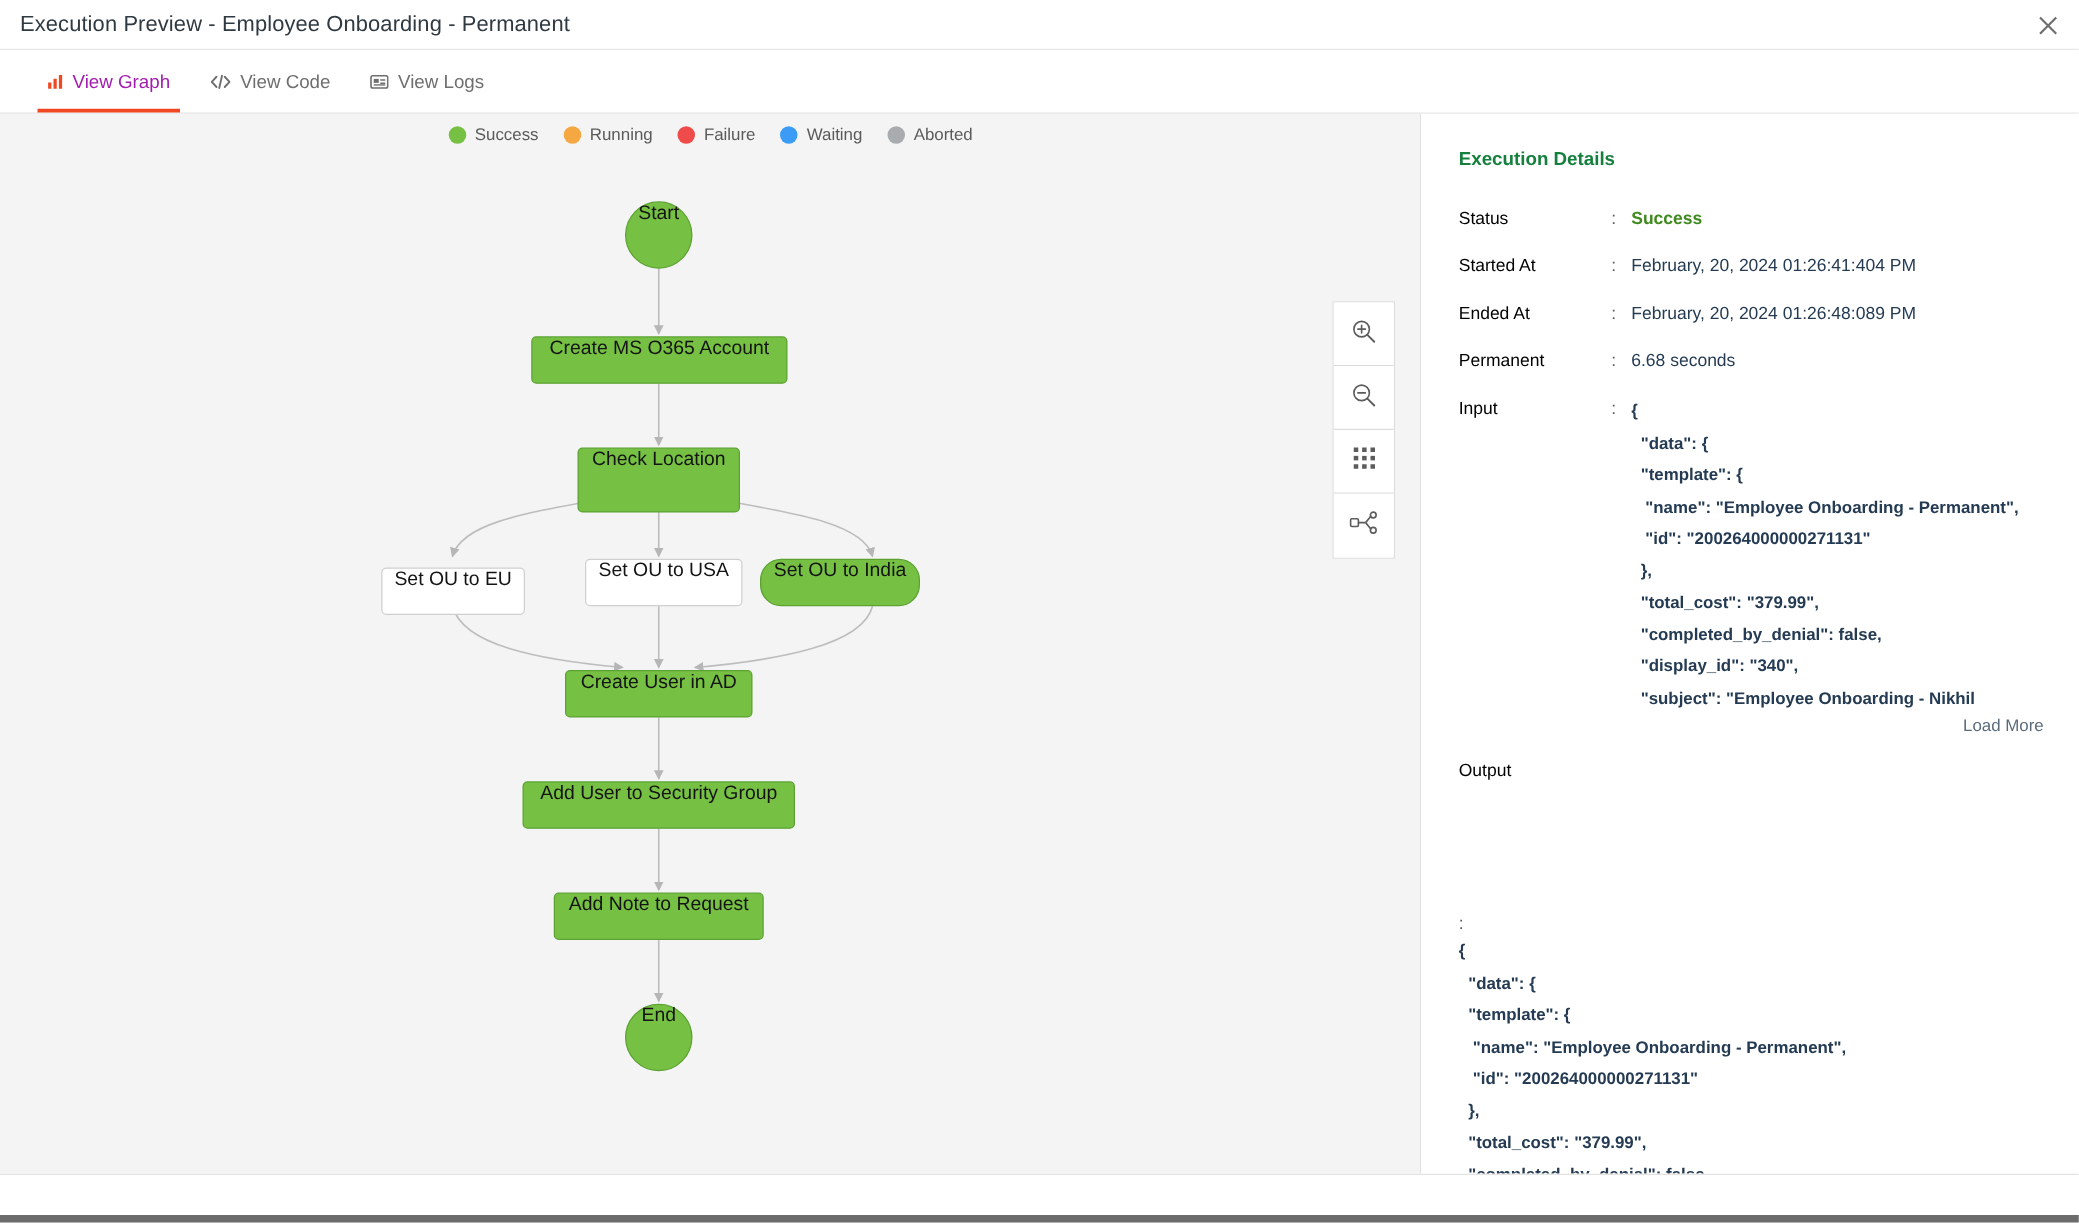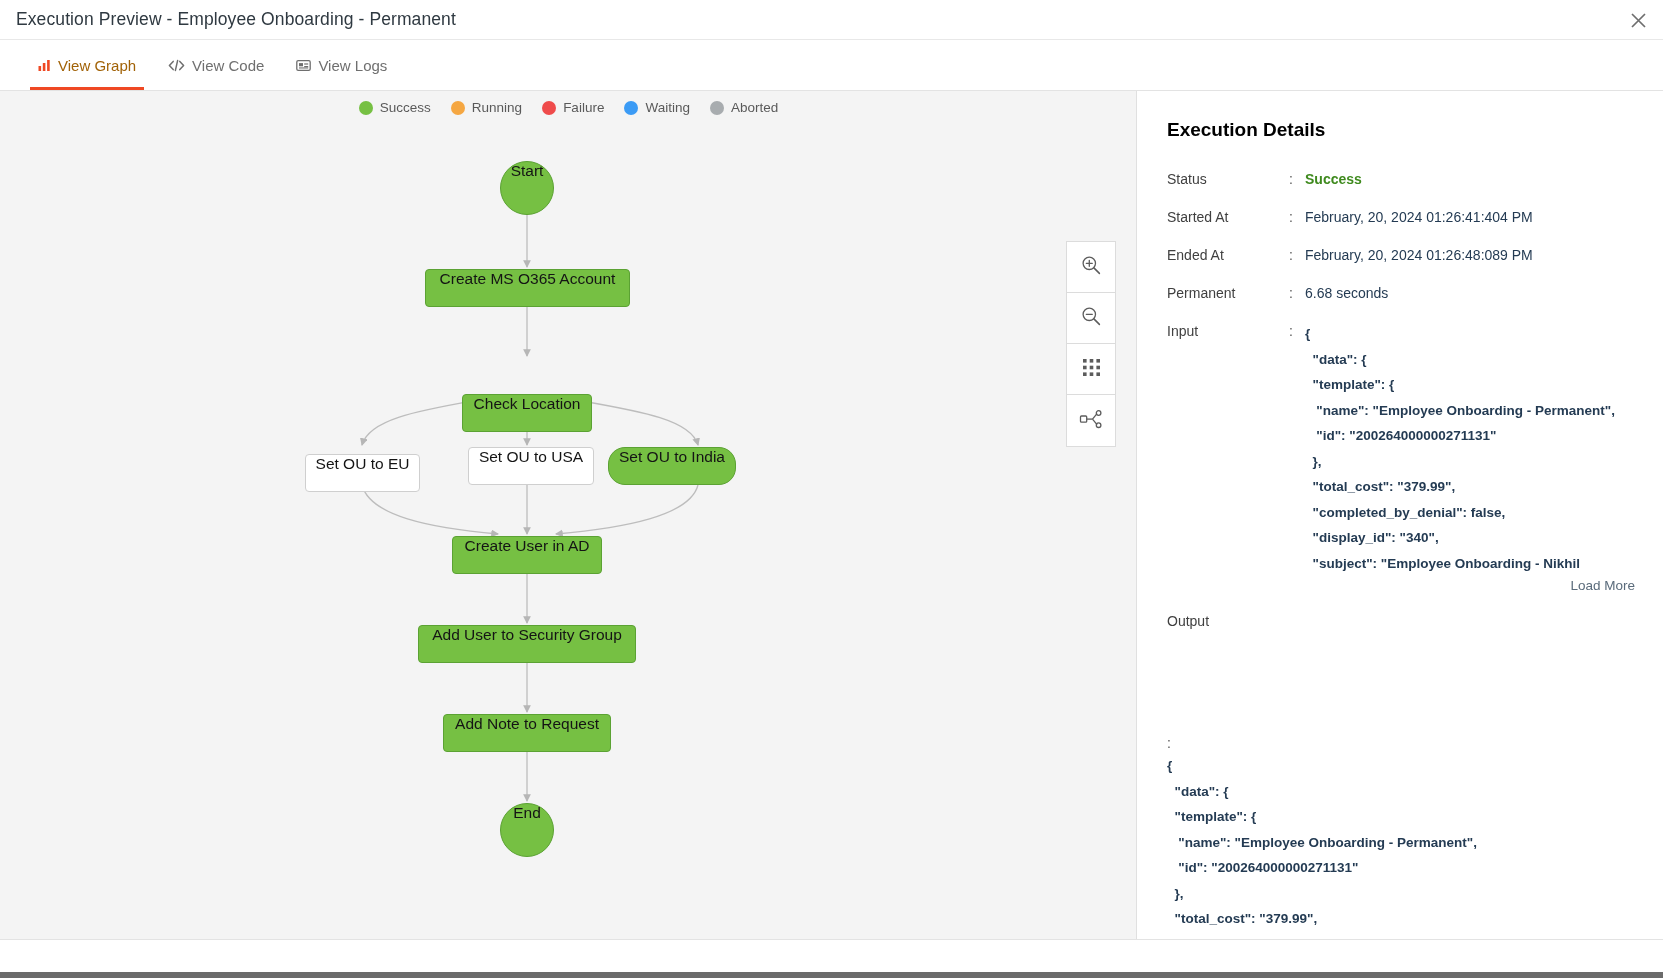--- a/index.html
+++ b/index.html
@@ -37,21 +37,21 @@
     border-bottom: 1px solid #e3e3e3;
     display: flex; align-items: stretch;
     padding-left: 22px;
   }
   .tab {
     display: flex; align-items: center; gap: 7px;
     padding: 0 16px;
     font-size: 15px; color: #6f6f6f;
     cursor: pointer; position: relative;
   }
-  .tab.active { color: #a16207; }
+  .tab.active { color: #a21caf; }
   .tab.active::after {
     content: ""; position: absolute; left: 8px; right: 8px; bottom: 0;
     height: 3px; background: #ef4823;
   }
   .tab-icon { display: flex; align-items: center; }
 
   
   .content {
     position: absolute; top: 91px; left: 0;
     width: 1663px; height: 848px;
@@ -110,31 +110,31 @@
 
   
   .details-pane {
     width: 526px; height: 848px;
     background: #ffffff;
     padding: 28px 0 0 30px;
     overflow: hidden;
     position: relative;
   }
   .details-title {
-    font-size: 19px; color: #000000; font-weight: bold;
+    font-size: 15px; color: #15803d; font-weight: bold;
     margin-bottom: 28px;
   }
   .detail-row {
     display: flex; align-items: flex-start;
     margin-bottom: 18px;
     font-size: 14px;
   }
   .detail-key {
     width: 122px; flex: 0 0 122px;
-    color: #404040; font-size: 14px; line-height: 20px;
+    color: #000000; font-size: 14px; line-height: 20px;
   }
   .detail-colon {
     width: 16px; flex: 0 0 16px; color: #5a5a5a; line-height: 20px;
   }
   .detail-val {
     color: #243b53; font-size: 14px; line-height: 20px;
     word-break: break-word;
   }
   .detail-val.status { color: #3f8a1e; font-weight: bold; }
   .json-block {
@@ -271,21 +271,21 @@
         <path d="M527,661 L527,710"></path>
       </g>
     </svg>
 
     <div class="node circle success" style="left:500px;top:70px;width:54px;height:54px;">
       <span>Start</span>
     </div>
     <div class="node success" style="left:425px;top:178px;width:205px;height:38px;">
       <span>Create MS O365 Account</span>
     </div>
-    <div class="node success" style="left:462px;top:267px;width:130px;height:38px;margin-top:36px;">
+    <div class="node success" style="left:462px;top:267px;width:130px;height:52px;">
       <span>Check Location</span>
     </div>
     <div class="node idle" style="left:305px;top:363px;width:115px;height:38px;">
       <span>Set OU to EU</span>
     </div>
     <div class="node idle" style="left:468px;top:356px;width:126px;height:38px;">
       <span>Set OU to USA</span>
     </div>
     <div class="node success" style="left:608px;top:356px;width:128px;height:38px;border-radius:17px;">
       <span>Set OU to India</span>

